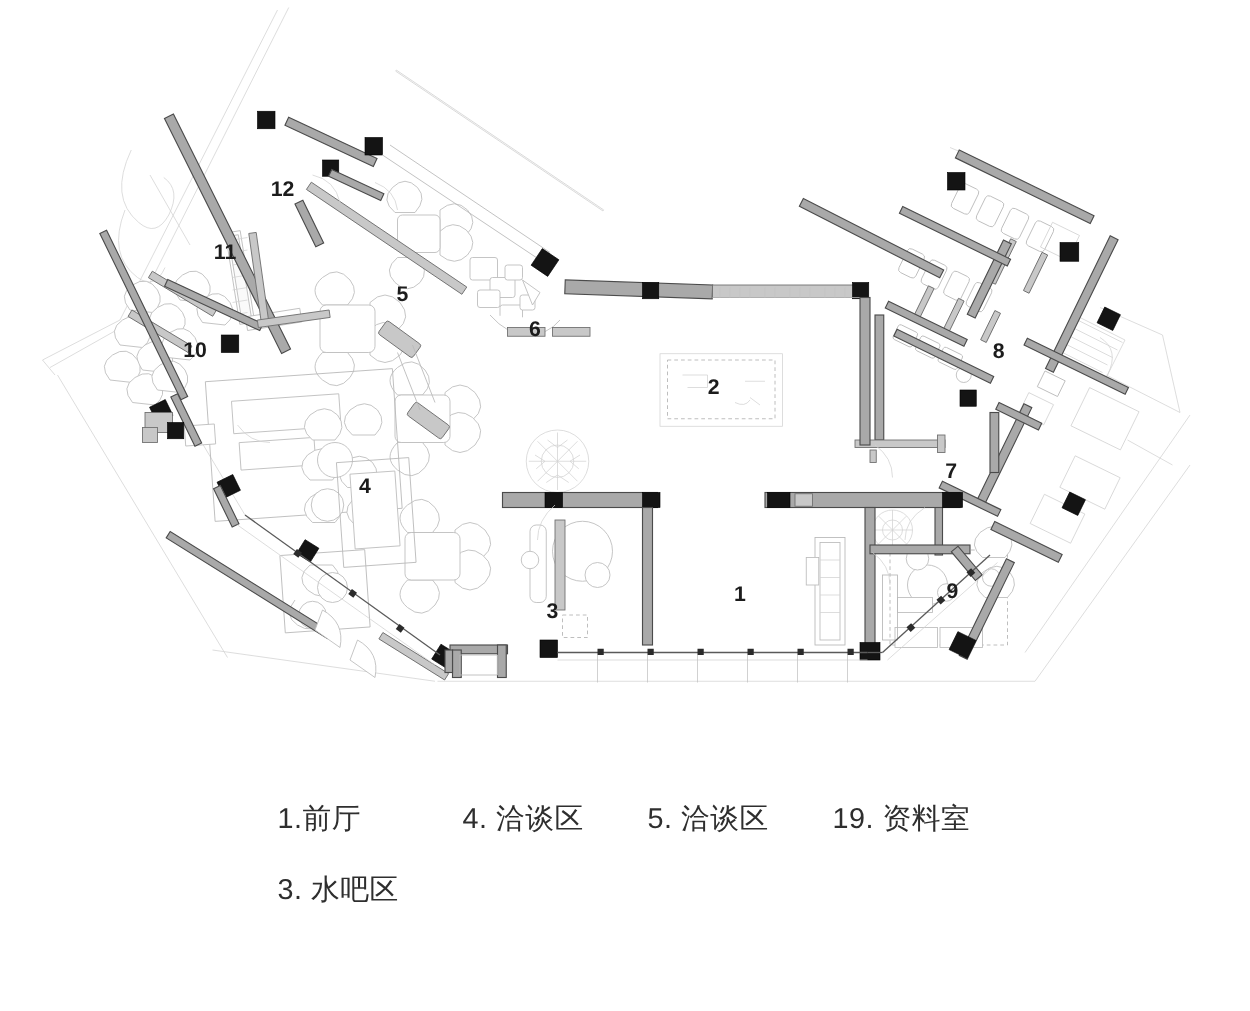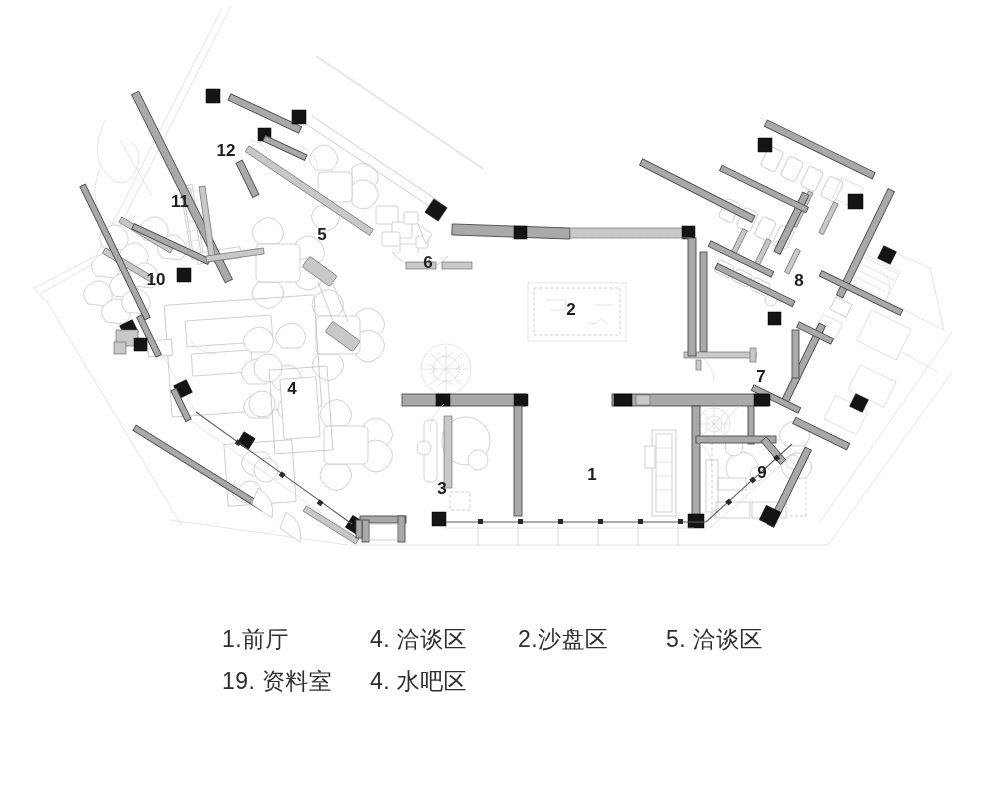--- a/index.html
+++ b/index.html
@@ -32,21 +32,21 @@
   }
   .legend-grid{
     display:grid;
     grid-template-columns:148px 148px 148px 190px;
     column-gap:0px;row-gap:8px;
     margin-left:222px;margin-top:18px;
   }
   .legend-item{
     font-family:"Liberation Sans","DejaVu Sans",sans-serif;
     font-size:23px;color:#2e2e2e;letter-spacing:0.4px;
-    line-height:34px;white-space:nowrap;
+    line-height:34px;white-space:nowrap;margin-top:15px;
   }
 </style>
 </head>
 <body>
 
 <div id="plan-wrap">
 <svg id="floorplan" viewBox="0 0 1000 600">
 
   <g>
     <path class="thinner" d="M222 8 L 96 256"></path>
@@ -443,19 +443,18 @@
   </g>
 
 </svg>
 </div>
 
 <div id="legend">
   <div class="legend-grid">
     <div class="legend-item">1.前厅</div>
     <div class="legend-item">4. 洽谈区</div>
 
-    <div class="legend-item">2.沙盘区</div>
     <div class="legend-item">5. 洽谈区</div>
     <div class="legend-item">19. 资料室</div>
 
-    <div class="legend-item">4. 水吧区</div>
+    <div class="legend-item">3. 水吧区</div>
   </div>
 </div>
 
 </body></html>

